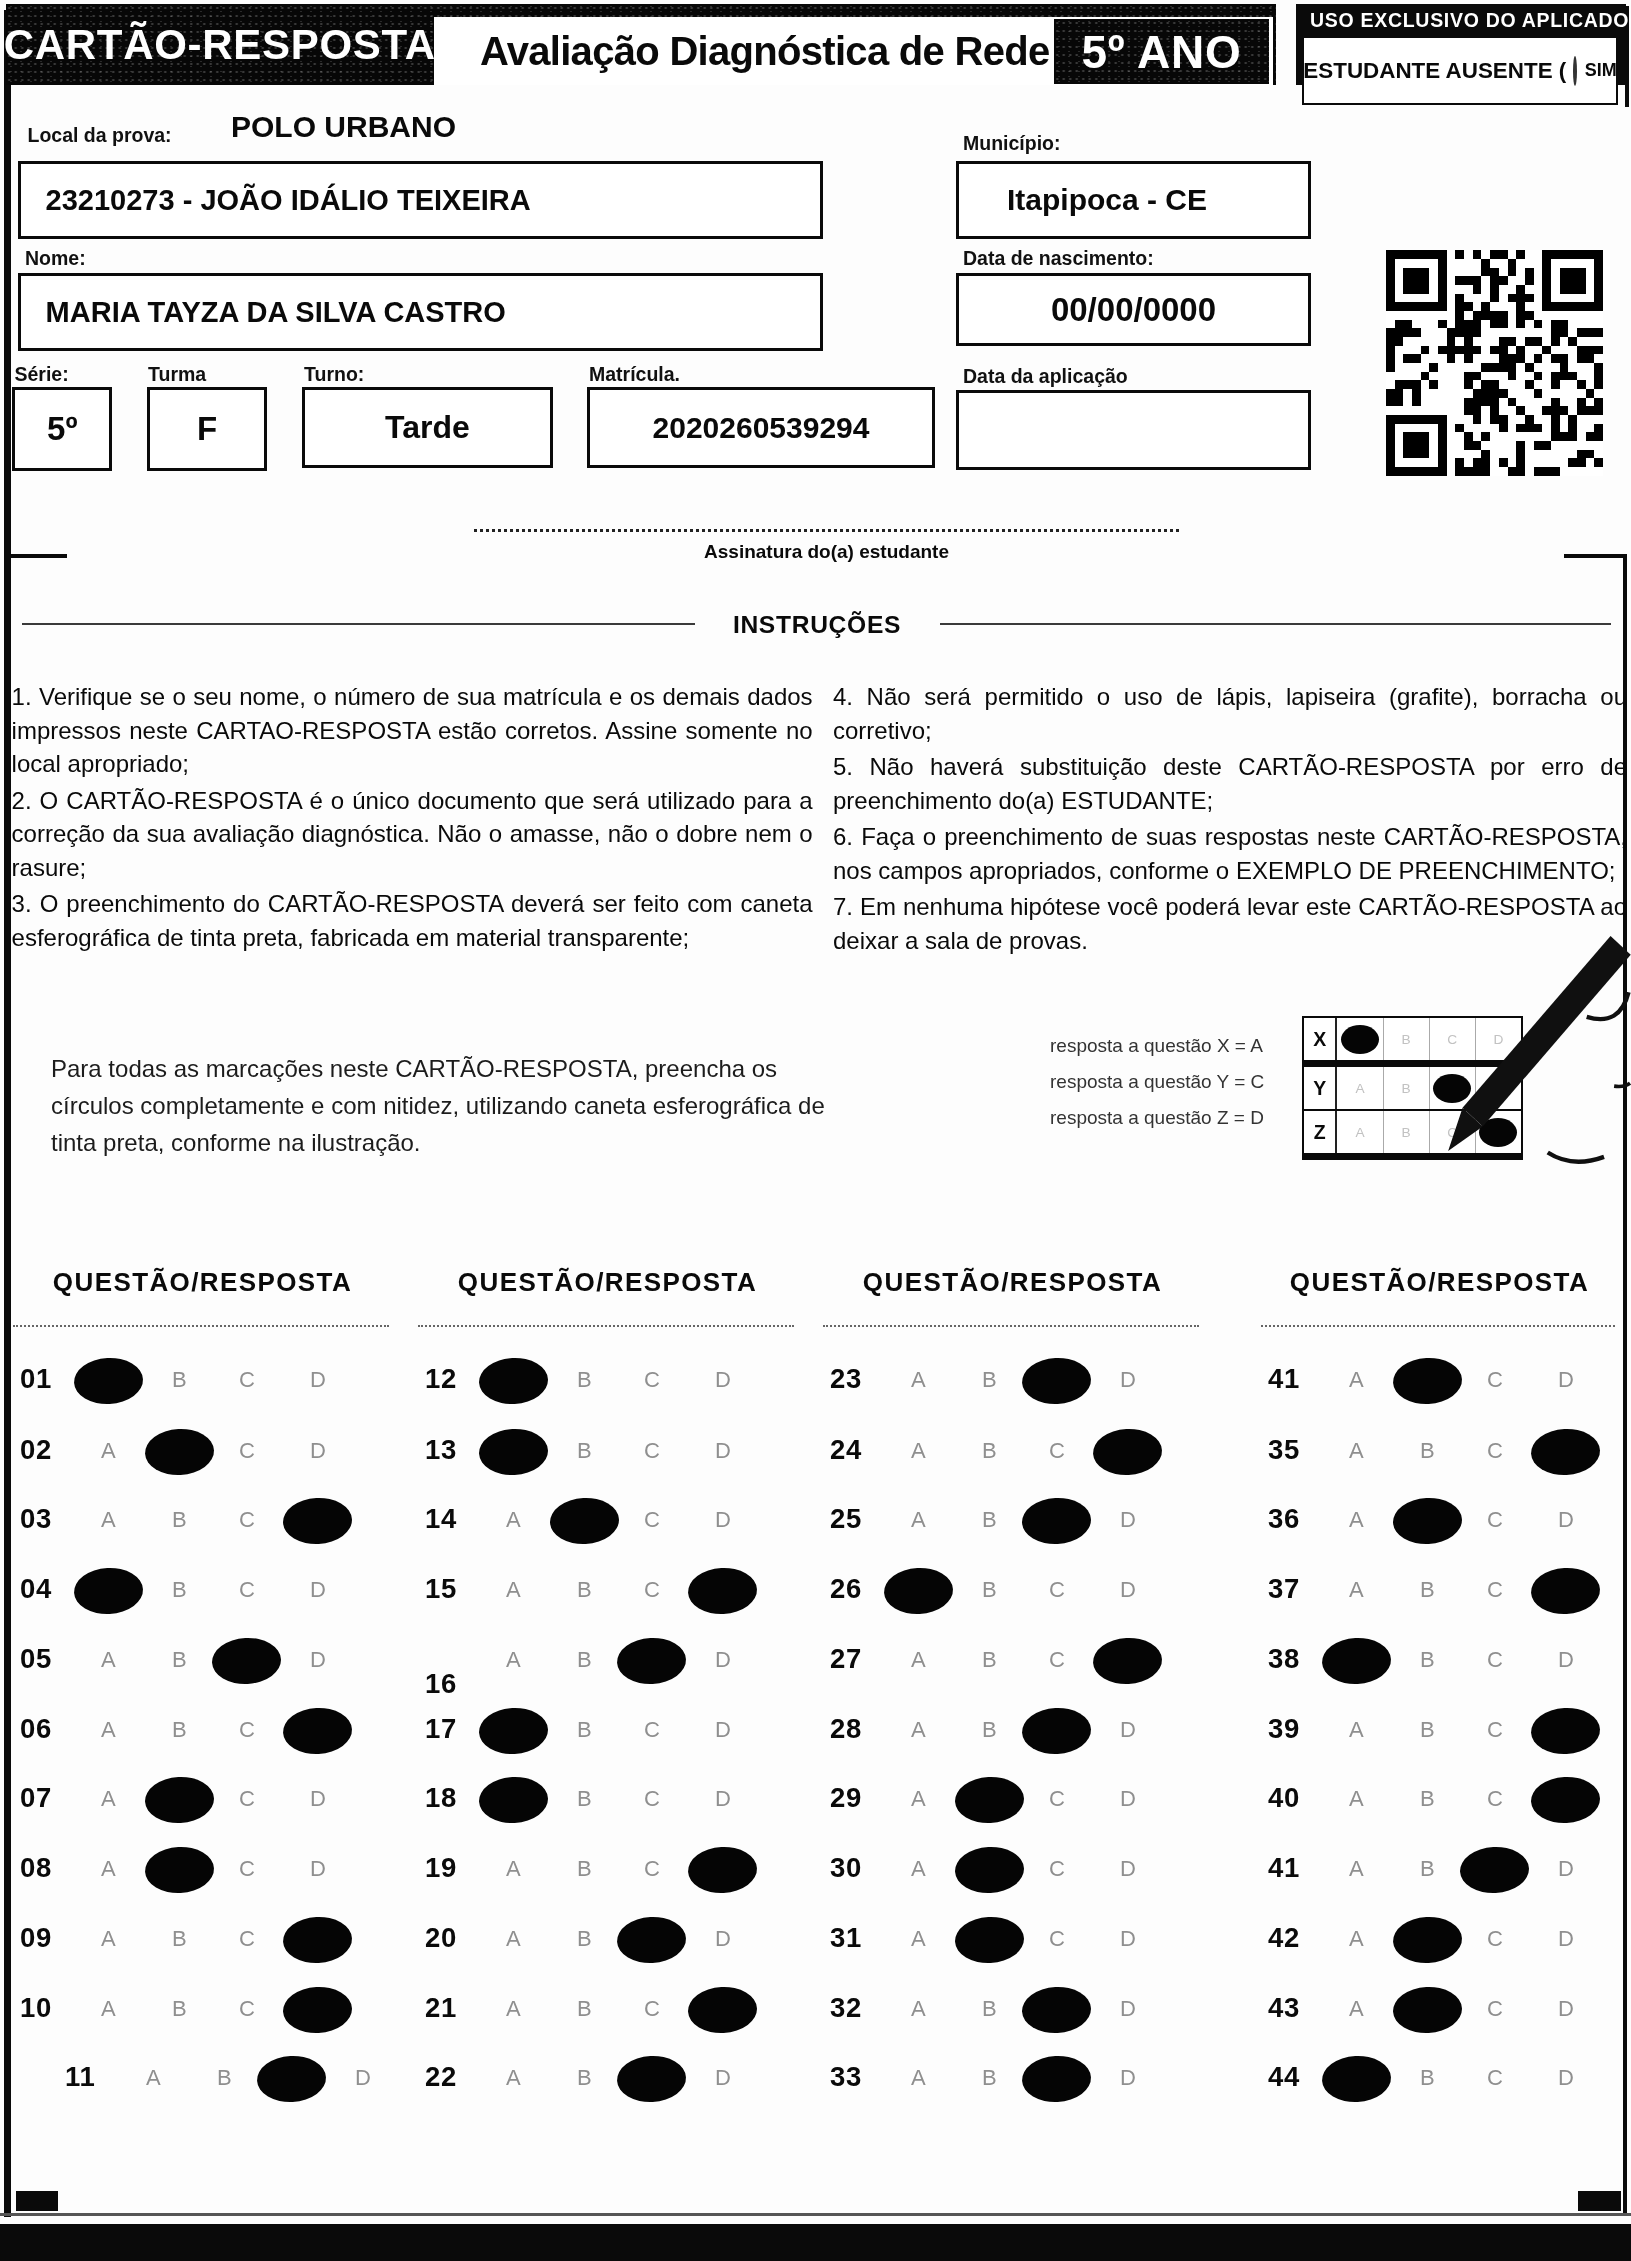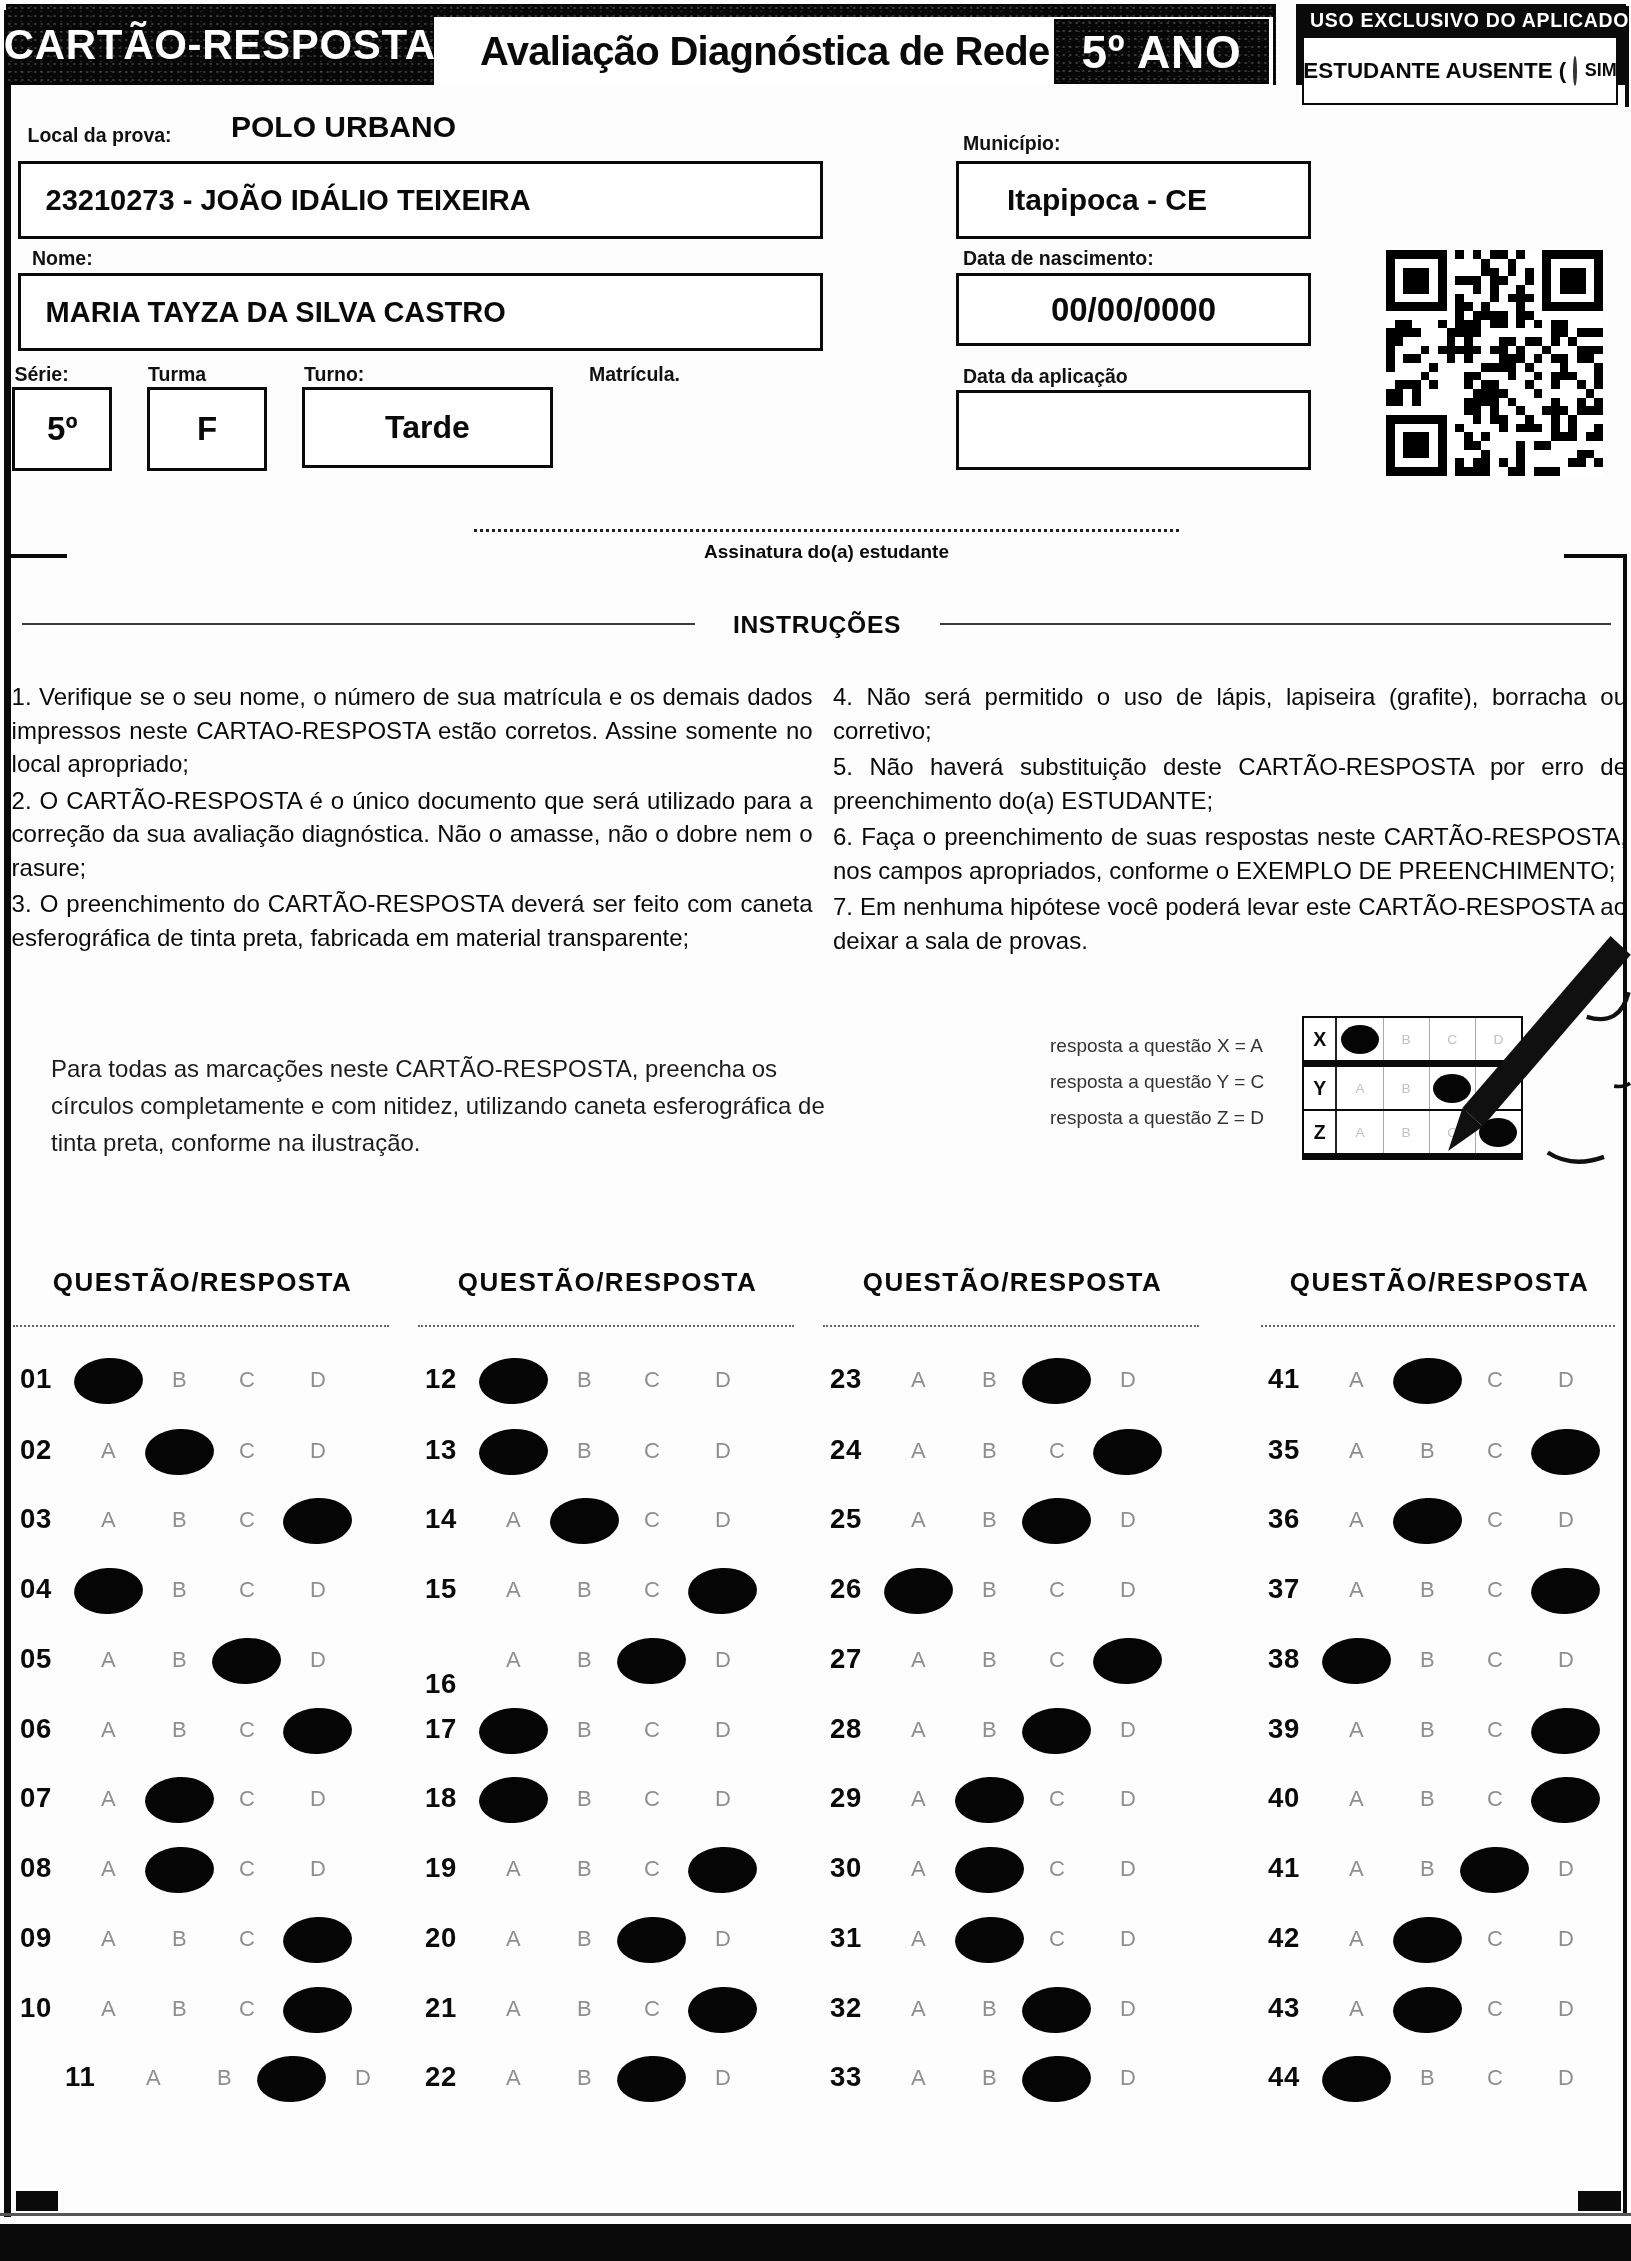--- a/index.html
+++ b/index.html
@@ -79,21 +79,21 @@
 
   <div class="abs fieldbox" style="left:18px;top:161px;width:799px;height:72px;">
     <span class="val" style="margin-left:24.6px;">23210273 - JOÃO IDÁLIO TEIXEIRA</span>
   </div>
 
   <div class="abs lbl" style="left:963px;top:132px;">Município:</div>
   <div class="abs fieldbox" style="left:956px;top:161px;width:349px;height:72px;">
     <span class="val" style="margin-left:48px;font-size:30px;">Itapipoca - CE</span>
   </div>
 
-  <div class="abs lbl" style="left:32px;top:247px;">Nome:</div>
+  <div class="abs lbl" style="left:25px;top:247px;">Nome:</div>
   <div class="abs fieldbox" style="left:18px;top:273px;width:799px;height:72px;">
     <span class="val" style="margin-left:24.6px;">MARIA TAYZA DA SILVA CASTRO</span>
   </div>
 
   <div class="abs lbl" style="left:963px;top:247px;">Data de nascimento:</div>
   <div class="abs fieldbox" style="left:956px;top:273px;width:349px;height:67px;justify-content:center;">
     <span class="val big">00/00/0000</span>
   </div>
 
   <svg class="abs" id="qr" style="left:1386px;top:250px;" width="217" height="226" viewBox="0 0 25 26" shape-rendering="crispEdges">
@@ -322,20 +322,23 @@
   <div class="abs fieldbox" style="left:147px;top:387px;width:114px;height:78px;justify-content:center;">
     <span class="val big">F</span>
   </div>
 
   <div class="abs lbl" style="left:304px;top:363px;">Turno:</div>
   <div class="abs fieldbox" style="left:302px;top:387px;width:245px;height:75px;justify-content:center;">
     <span class="val" style="font-size:32px;">Tarde</span>
   </div>
 
   <div class="abs lbl" style="left:589px;top:363px;">Matrícula.</div>
+  <div class="abs fieldbox" style="left:587px;top:387px;width:342px;height:75px;justify-content:center;">
+    <span class="val" style="font-size:30px;">2020260539294</span>
+  </div>
 
   <div class="abs lbl" style="left:963px;top:365px;">Data da aplicação</div>
   <div class="abs fieldbox" style="left:956px;top:390px;width:349px;height:74px;justify-content:center;">
     <span class="val"></span>
   </div>
 
   <div class="abs dotline" style="left:474px;top:529px;width:705px;"></div>
   <div class="abs sig-lbl" style="left:474px;top:541px;width:705px;text-align:center;">Assinatura do(a) estudante</div>
 
   <div class="abs rule" style="left:22px;top:623px;width:673px;"></div>

